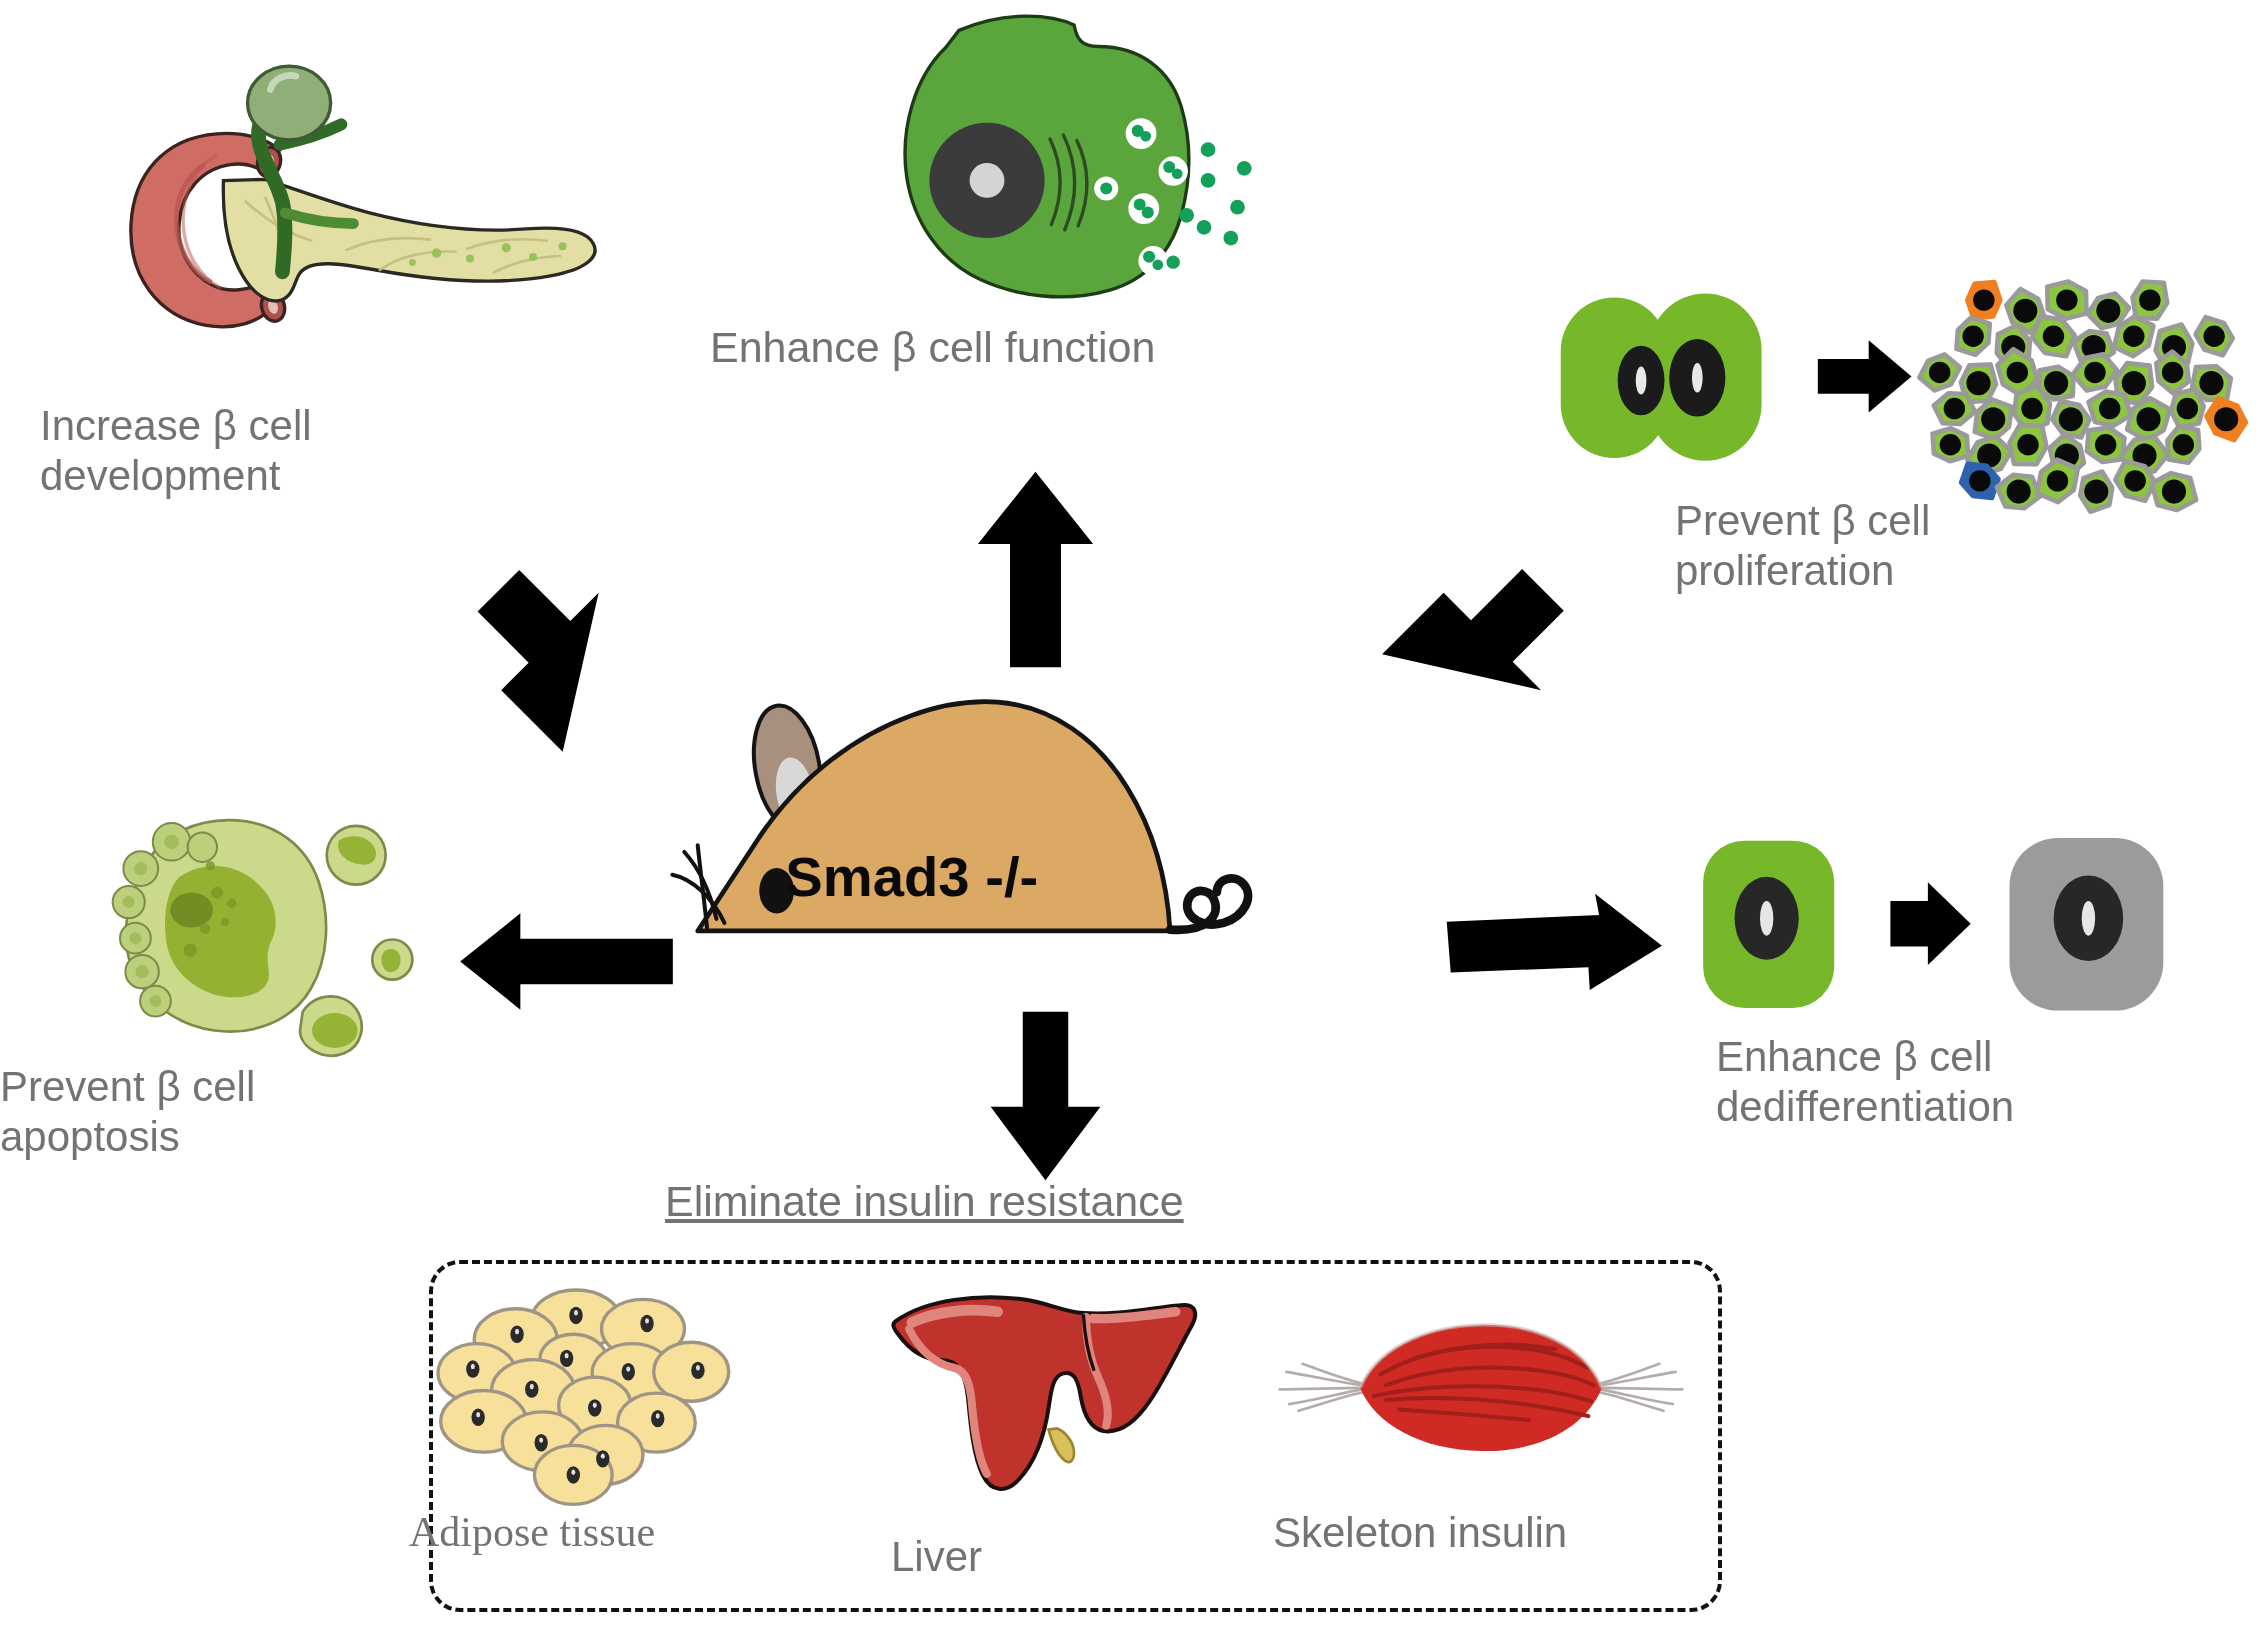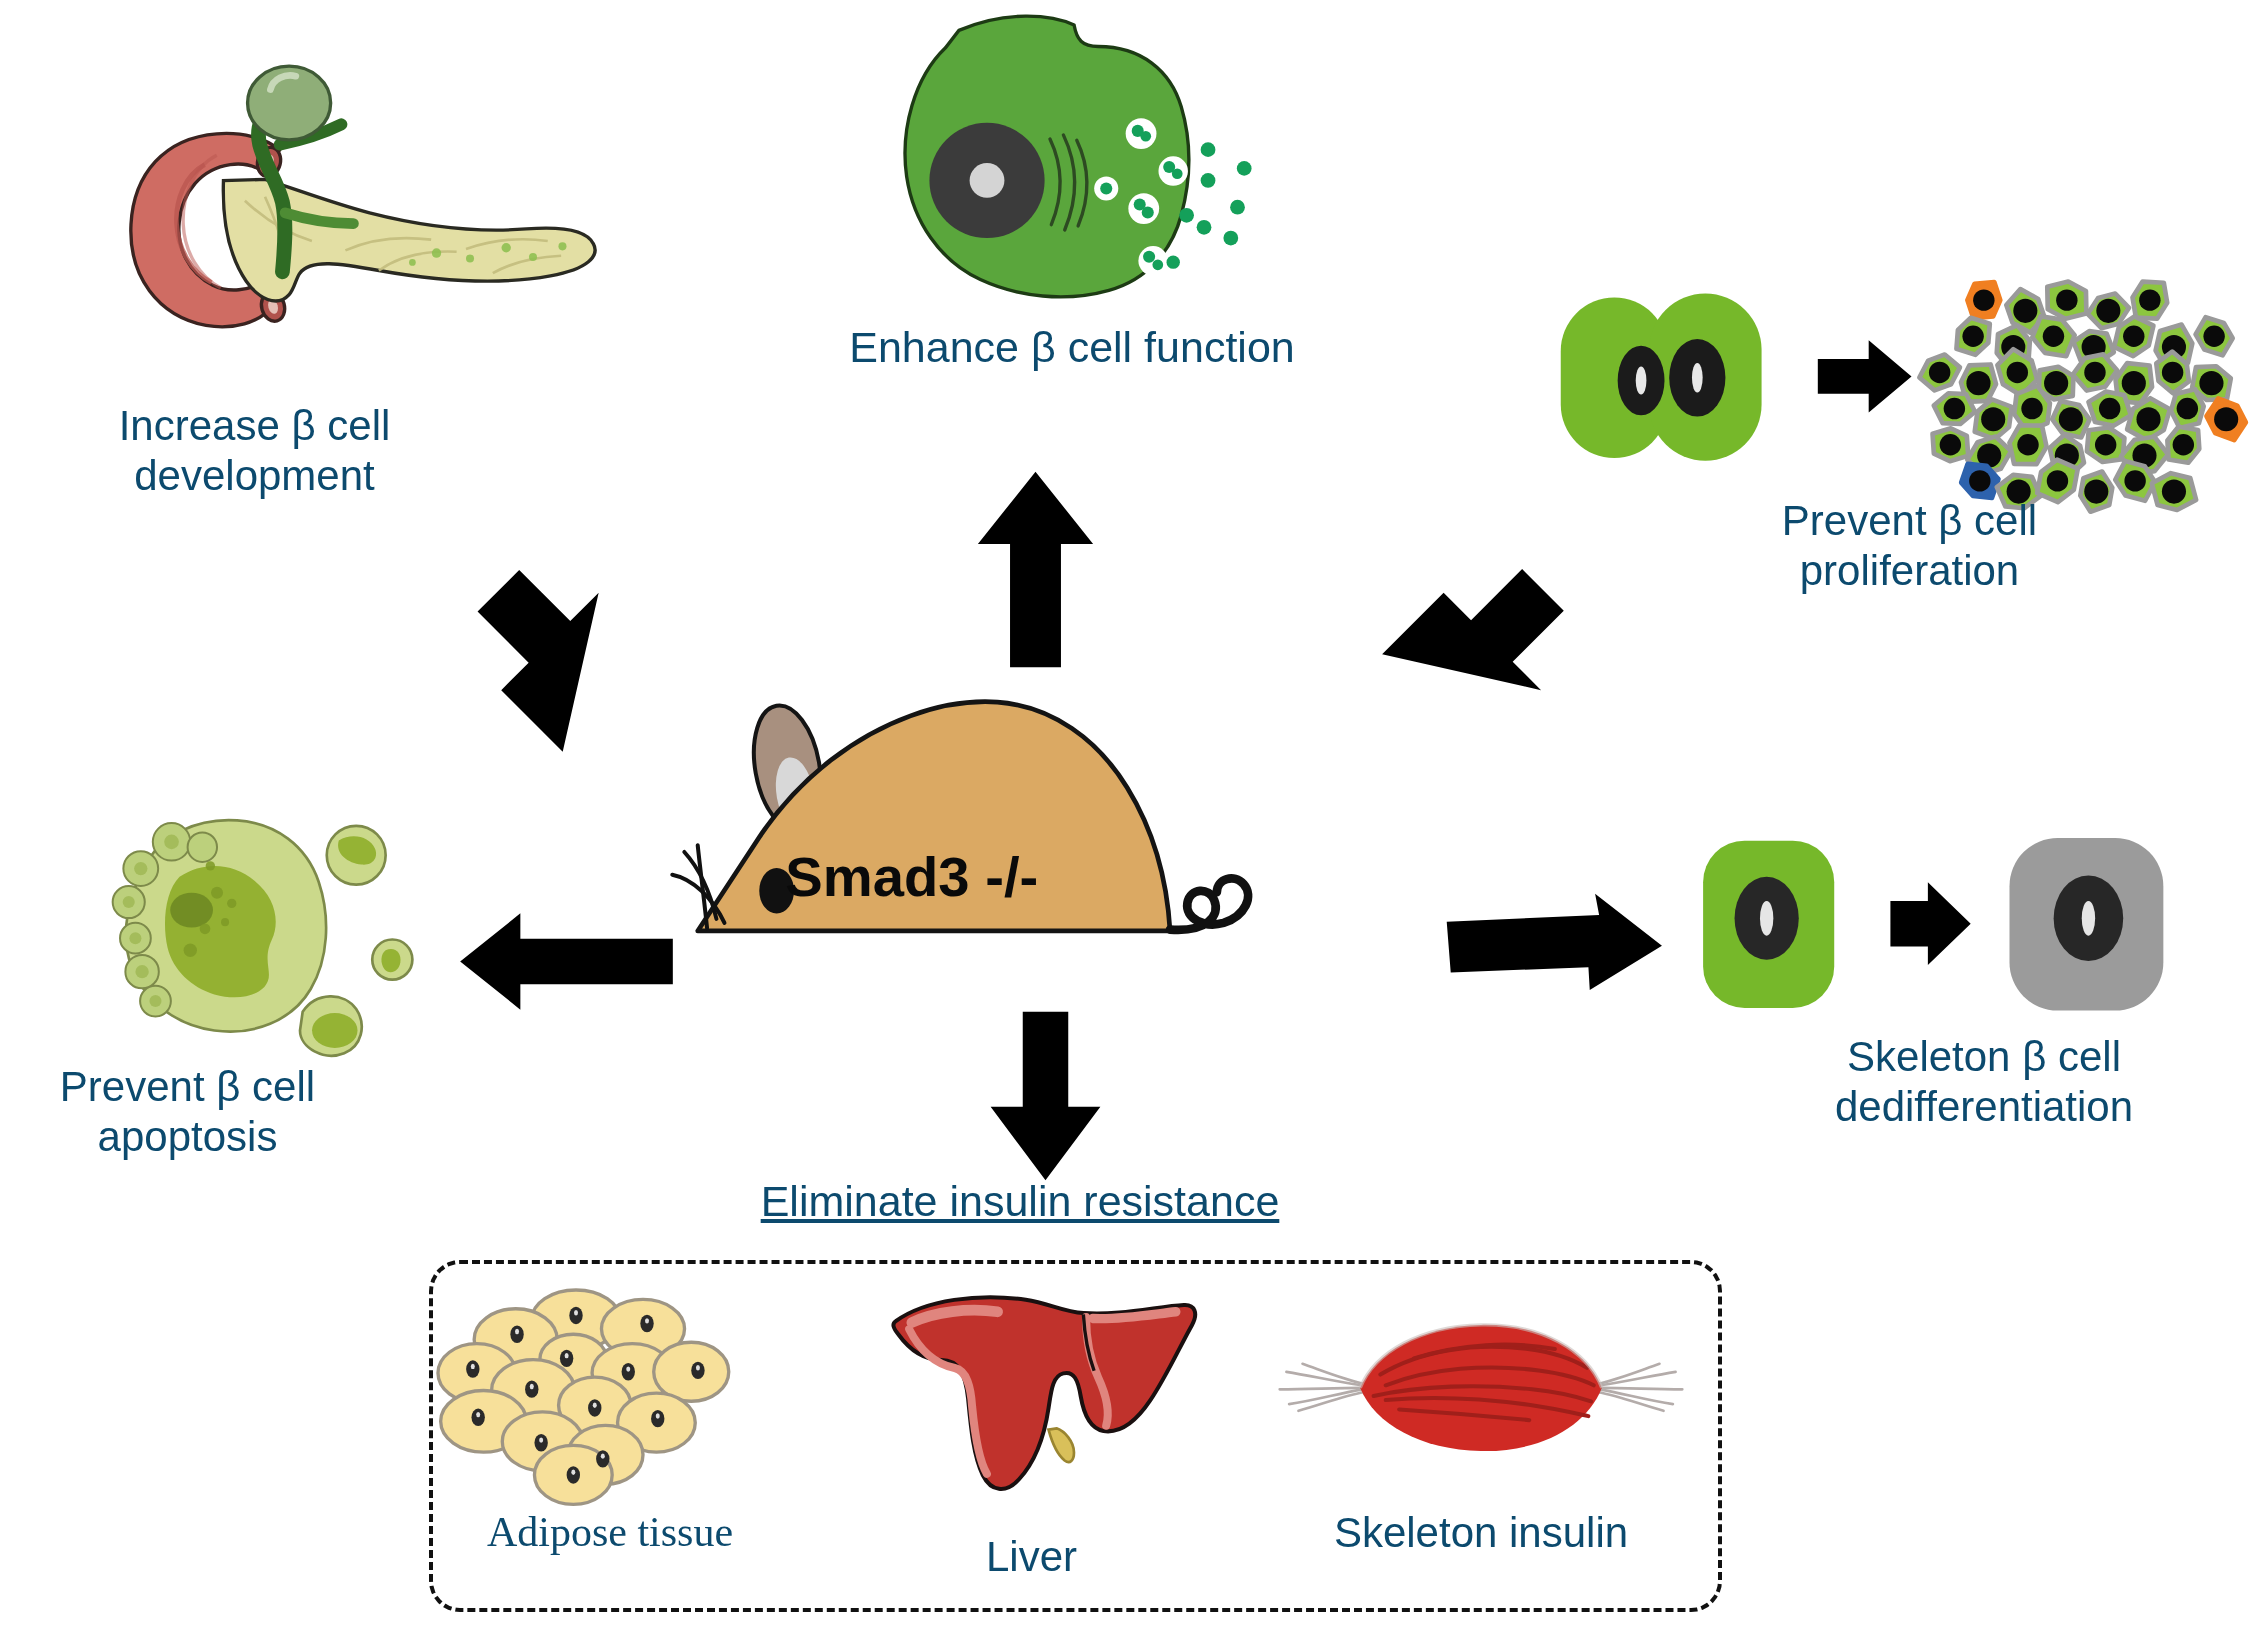--- a/index.html
+++ b/index.html
@@ -4,21 +4,21 @@
 <style>
   html,body{margin:0;padding:0;background:#fff;}
   body{
     width:2261px;height:1637px;position:relative;overflow:hidden;
     font-family:"Liberation Sans","DejaVu Sans",sans-serif;
     color:#000;background:#ffffff;
   }
   .stage{position:absolute;inset:0;}
   .node{position:absolute;}
   .cap{
-    position:absolute;text-align:center;color:#0c4a6e;
+    position:absolute;color:#737373;
     font-size:42px;line-height:1.18;font-weight:400;white-space:pre-line;
   }
   .cap.big{font-size:43px;}
   svg{display:block;overflow:visible;}
   .arrow{position:absolute;}
   .dashbox{
     position:absolute;border:4px dashed #111;border-radius:31px;
     background:transparent;box-sizing:border-box;
   }
 </style>
@@ -221,21 +221,21 @@
     <svg width="536" height="194" viewBox="0 0 800 290">
       <rect x="10" y="10" width="196" height="250" rx="62" fill="#76b82a"></rect>
       <ellipse cx="105" cy="126" rx="48" ry="62" fill="#272727"></ellipse>
       <ellipse cx="105" cy="126" rx="10" ry="26" fill="#e6e6e6"></ellipse>
       <path d="M290 100 L346 100 L346 72 L410 134 L346 196 L346 168 L290 168 Z" fill="#000"></path>
       <rect x="468" y="6" width="230" height="258" rx="72" fill="#9b9b9b"></rect>
       <ellipse cx="586" cy="126" rx="52" ry="64" fill="#272727"></ellipse>
       <ellipse cx="586" cy="126" rx="10" ry="26" fill="#e6e6e6"></ellipse>
     </svg>
   </div>
-  <div class="cap" style="left:1716px;top:1032px;width:536px;">Skeleton β cell
+  <div class="cap" style="left:1716px;top:1032px;width:536px;">Enhance β cell
 dedifferentiation</div>
 
   <div class="node" style="left:67px;top:791px;">
     <svg width="375" height="281" viewBox="0 0 560 420">
       <path d="M118 112 C136 66 196 40 254 44 C312 48 358 82 376 136 C394 190 390 252 364 296
                C336 344 278 366 220 358 C162 350 116 314 96 262 C78 214 92 152 118 112 Z" fill="#cbd98b" stroke="#7d8a4a" stroke-width="4"></path>
       <path d="M168 128 C206 104 248 108 280 134 C312 160 318 196 306 222 C292 252 306 268 300 284
                C292 306 256 314 220 304 C186 294 158 268 150 234 C142 198 146 150 168 128 Z" fill="#8fae2a" opacity=".92"></path>
       <ellipse cx="186" cy="178" rx="32" ry="26" fill="#6e8a22" opacity=".9"></ellipse>
       <g fill="#bcd07c" stroke="#7d8a4a" stroke-width="3">

